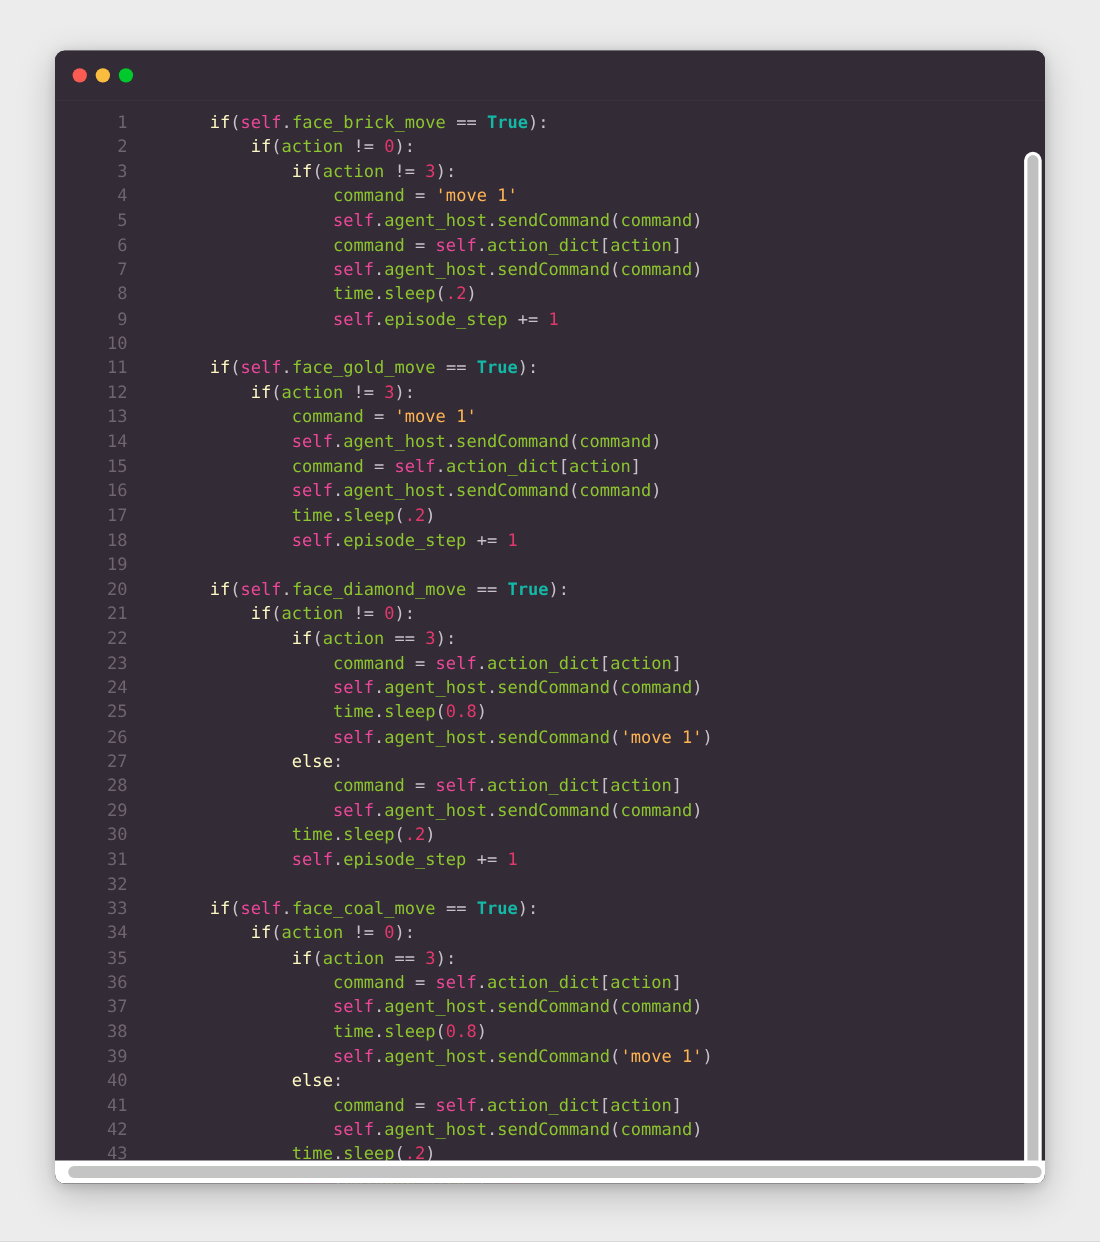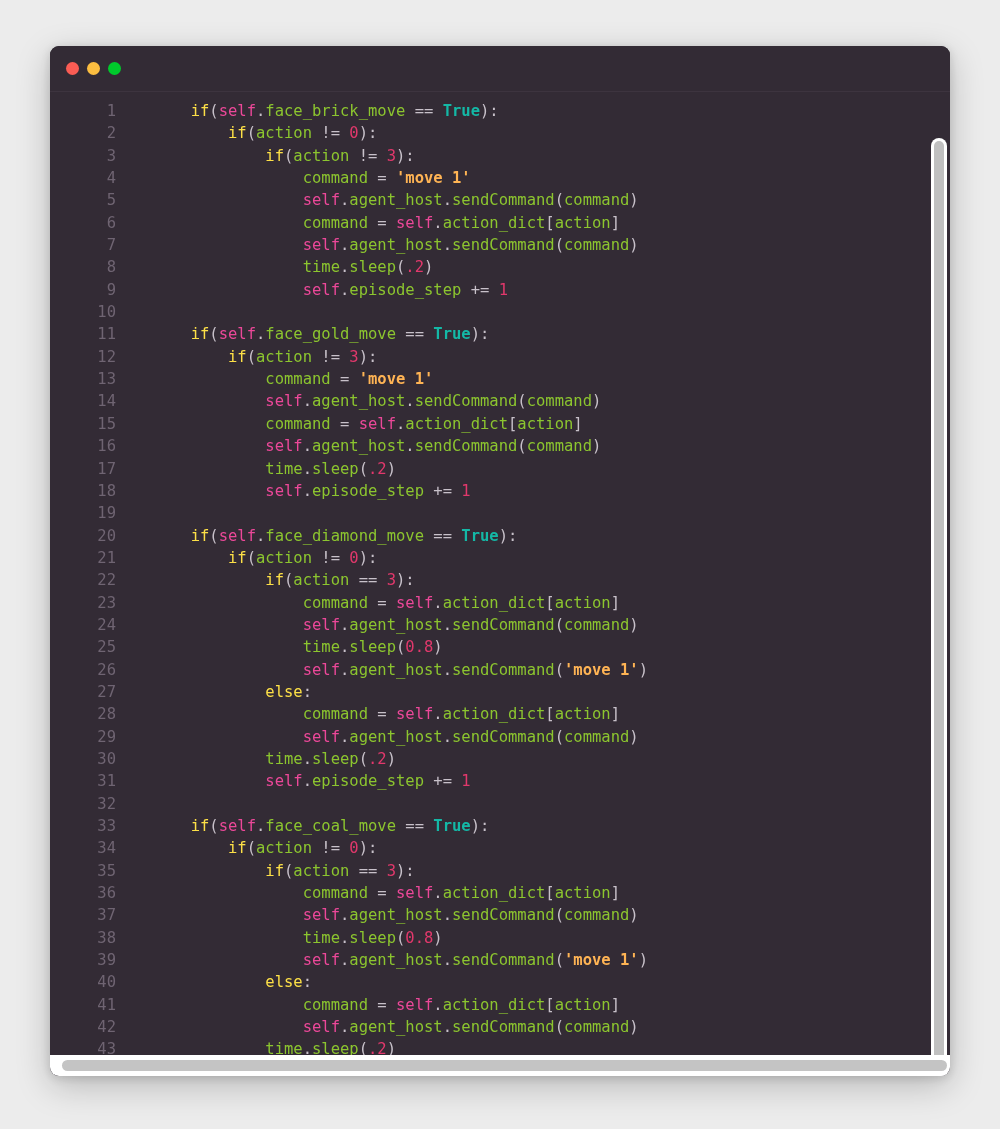--- a/index.html
+++ b/index.html
@@ -101,26 +101,26 @@
     -webkit-user-select: none;
     user-select: none;
   }
   td.src {
     padding-left: 0;
     color: #d4cdd6;
   }
   #code-table tr:first-child td { padding-top: 8px; }
 
   
-  .t-kw   { color: #fde047; }   
+  .t-kw   { color: #fef9c3; }   
   .t-bool { color: #14b8a6; font-weight: bold; }   
   .t-self { color: #ec4899; }   
   .t-attr { color: #8cc52f; }   
   .t-num  { color: #e2386c; }   
-  .t-str  { color: #ffb454; font-weight: bold; }   
+  .t-str  { color: #ffb454; }   
   .t-op   { color: #c8c1ca; }   
 
   
   #vscroll {
     position: absolute;
     top: 46px;
     right: 3px;
     width: 16px;
     height: 965px;
     background: #ffffff;

